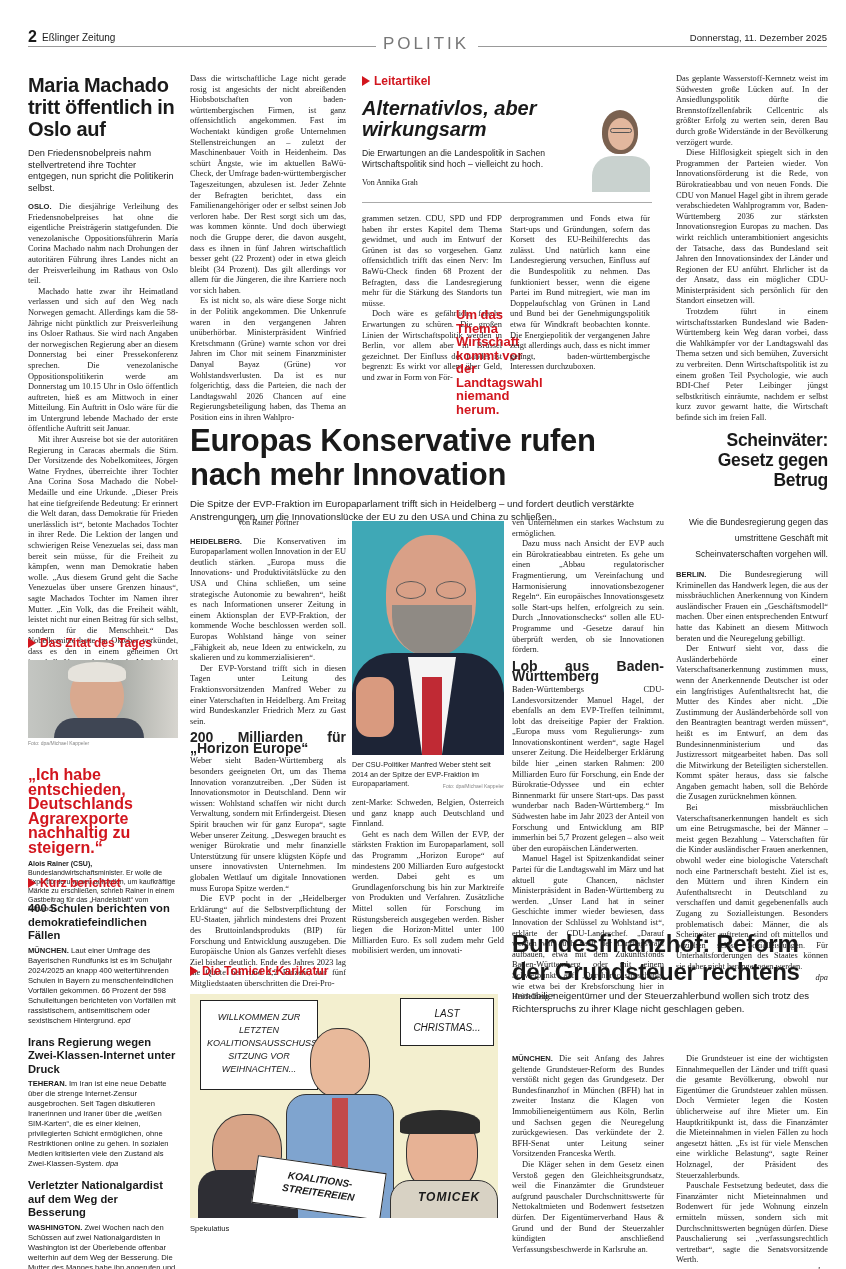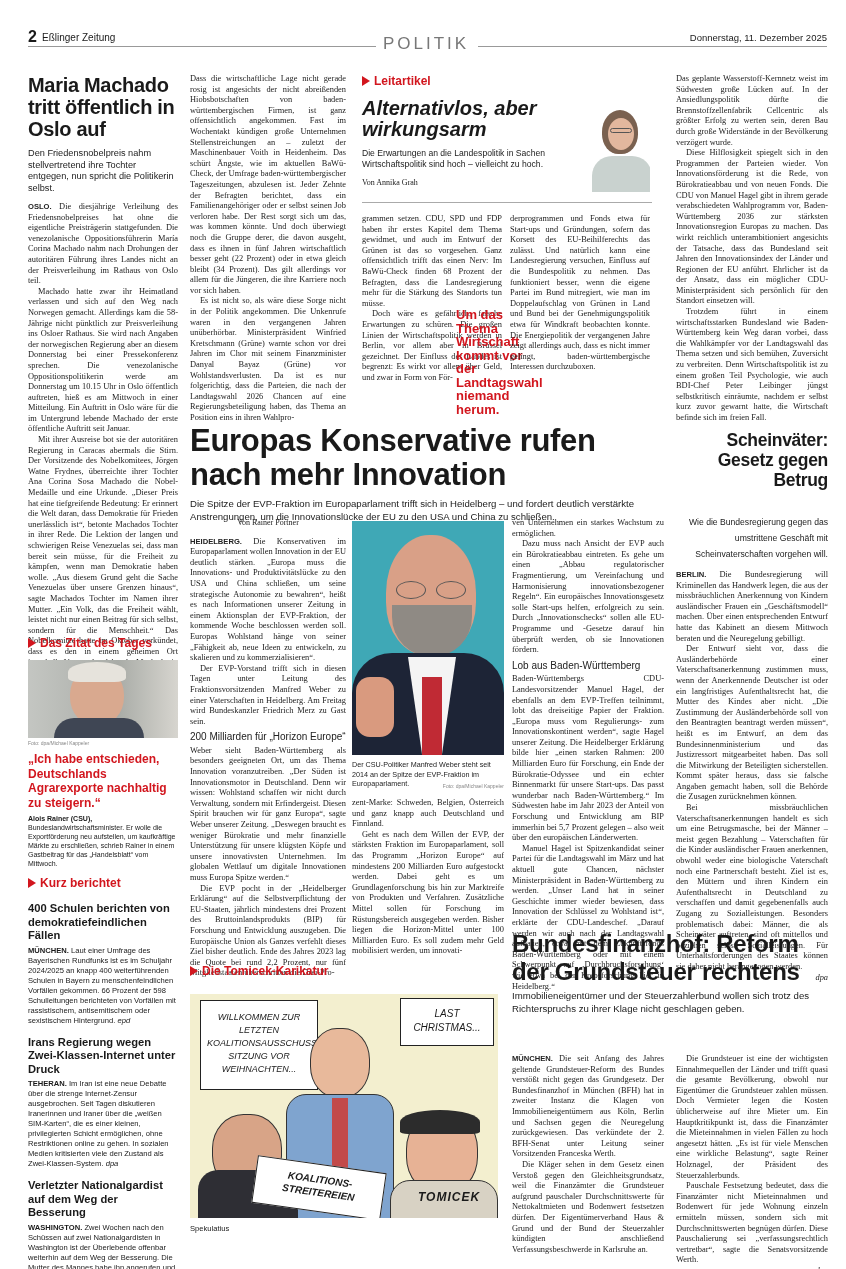--- a/index.html
+++ b/index.html
@@ -12,21 +12,21 @@
 .body p.first{text-indent:0}
 .dl{font-family:"Liberation Sans",sans-serif;font-weight:bold;font-size:7.6px}
 .red{color:#d2161e}
 .kicker{font-family:"Liberation Sans",sans-serif;font-weight:bold;color:#d2161e;font-size:12px;display:flex;align-items:center;gap:4px}
 .kicker .tri{width:0;height:0;border-top:5px solid transparent;border-bottom:5px solid transparent;border-left:8px solid #d2161e;display:inline-block}
 .h1{font-family:"Liberation Sans",sans-serif;font-weight:bold;color:#1a1a1a;letter-spacing:-0.3px}
 .sub{font-family:"Liberation Sans",sans-serif;font-size:10px;line-height:13px;color:#222}
 .rule{position:absolute;height:1px;background:#999}
 .cap{font-family:"Liberation Sans",sans-serif;font-size:7.2px;line-height:9.6px;color:#222}
 .credit{font-family:"Liberation Sans",sans-serif;font-size:5px;color:#888}
-.sbh{font-family:"Liberation Sans",sans-serif;font-weight:normal;font-size:10px;margin:5px 0 3px 0}
+.sbh{font-family:"Liberation Sans",sans-serif;font-weight:bold;font-size:14px;margin:5px 0 3px 0}
 .short h3{font-family:"Liberation Sans",sans-serif;font-weight:bold;font-size:11.2px;line-height:13.5px;margin-bottom:3px}
 .short p{font-family:"Liberation Sans",sans-serif;font-size:7.6px;line-height:10px;text-align:left;margin-bottom:10px}
 </style>
 </head>
 <body>
 
 <div class="abs" style="left:28px;top:28px;width:799px;height:22px;">
   <span class="abs sans" style="left:0;top:0;font-size:16px;font-weight:bold;">2</span>
   <span class="abs sans" style="left:14px;top:4px;font-size:10px;">Eßlinger Zeitung</span>
   <span class="abs sans" style="left:355px;top:6px;font-size:17px;letter-spacing:3px;color:#777;">POLITIK</span>
@@ -87,21 +87,21 @@
   <div class="kicker">
       <span class="tri"></span>
       <span>Das Zitat des Tages</span>
     </div>
   <div style="margin-top:10px;width:150px;height:78px;background:linear-gradient(90deg,#c4c6c2,#a9aca7 60%,#d7d5cf);position:relative;overflow:hidden;">
     <div style="position:absolute;left:42px;top:6px;width:54px;height:60px;border-radius:48%;background:#d9a98f;"></div>
     <div style="position:absolute;left:40px;top:2px;width:58px;height:20px;border-radius:50% 50% 20% 20%;background:#e6e3dc;"></div>
     <div style="position:absolute;left:26px;top:58px;width:90px;height:30px;border-radius:20px 20px 0 0;background:#3f4654;"></div>
   </div>
   <div class="credit" style="margin-top:2px;">Foto: dpa/Michael Kappeler</div>
-  <p class="sans red" style="margin-top:6px;font-size:12px;line-height:14.5px;font-weight:bold;">„Ich habe entschieden, Deutschlands Agrarexporte nachhaltig zu steigern.“</p>
+  <p class="sans red" style="margin-top:22px;font-size:16px;line-height:14.5px;font-weight:bold;">„Ich habe entschieden, Deutschlands Agrarexporte nachhaltig zu steigern.“</p>
   <p class="sans" style="margin-top:4px;font-size:7px;line-height:9px;"><b>Alois Rainer (CSU),</b> <span>Bundeslandwirtschaftsminister. Er wolle die Exportförderung neu aufstellen, um kaufkräftige Märkte zu erschließen, schrieb Rainer in einem Gastbeitrag für das „Handelsblatt“ vom Mittwoch.</span></p>
 </div>
 
 <div class="abs short" style="left:28px;top:876px;width:150px;">
   <div class="kicker" style="margin-bottom:12px;">
       <span class="tri"></span>
       <span>Kurz berichtet</span>
     </div>
   <div>
     <h3>400 Schulen berichten von demokratiefeindlichen Fällen</h3>

